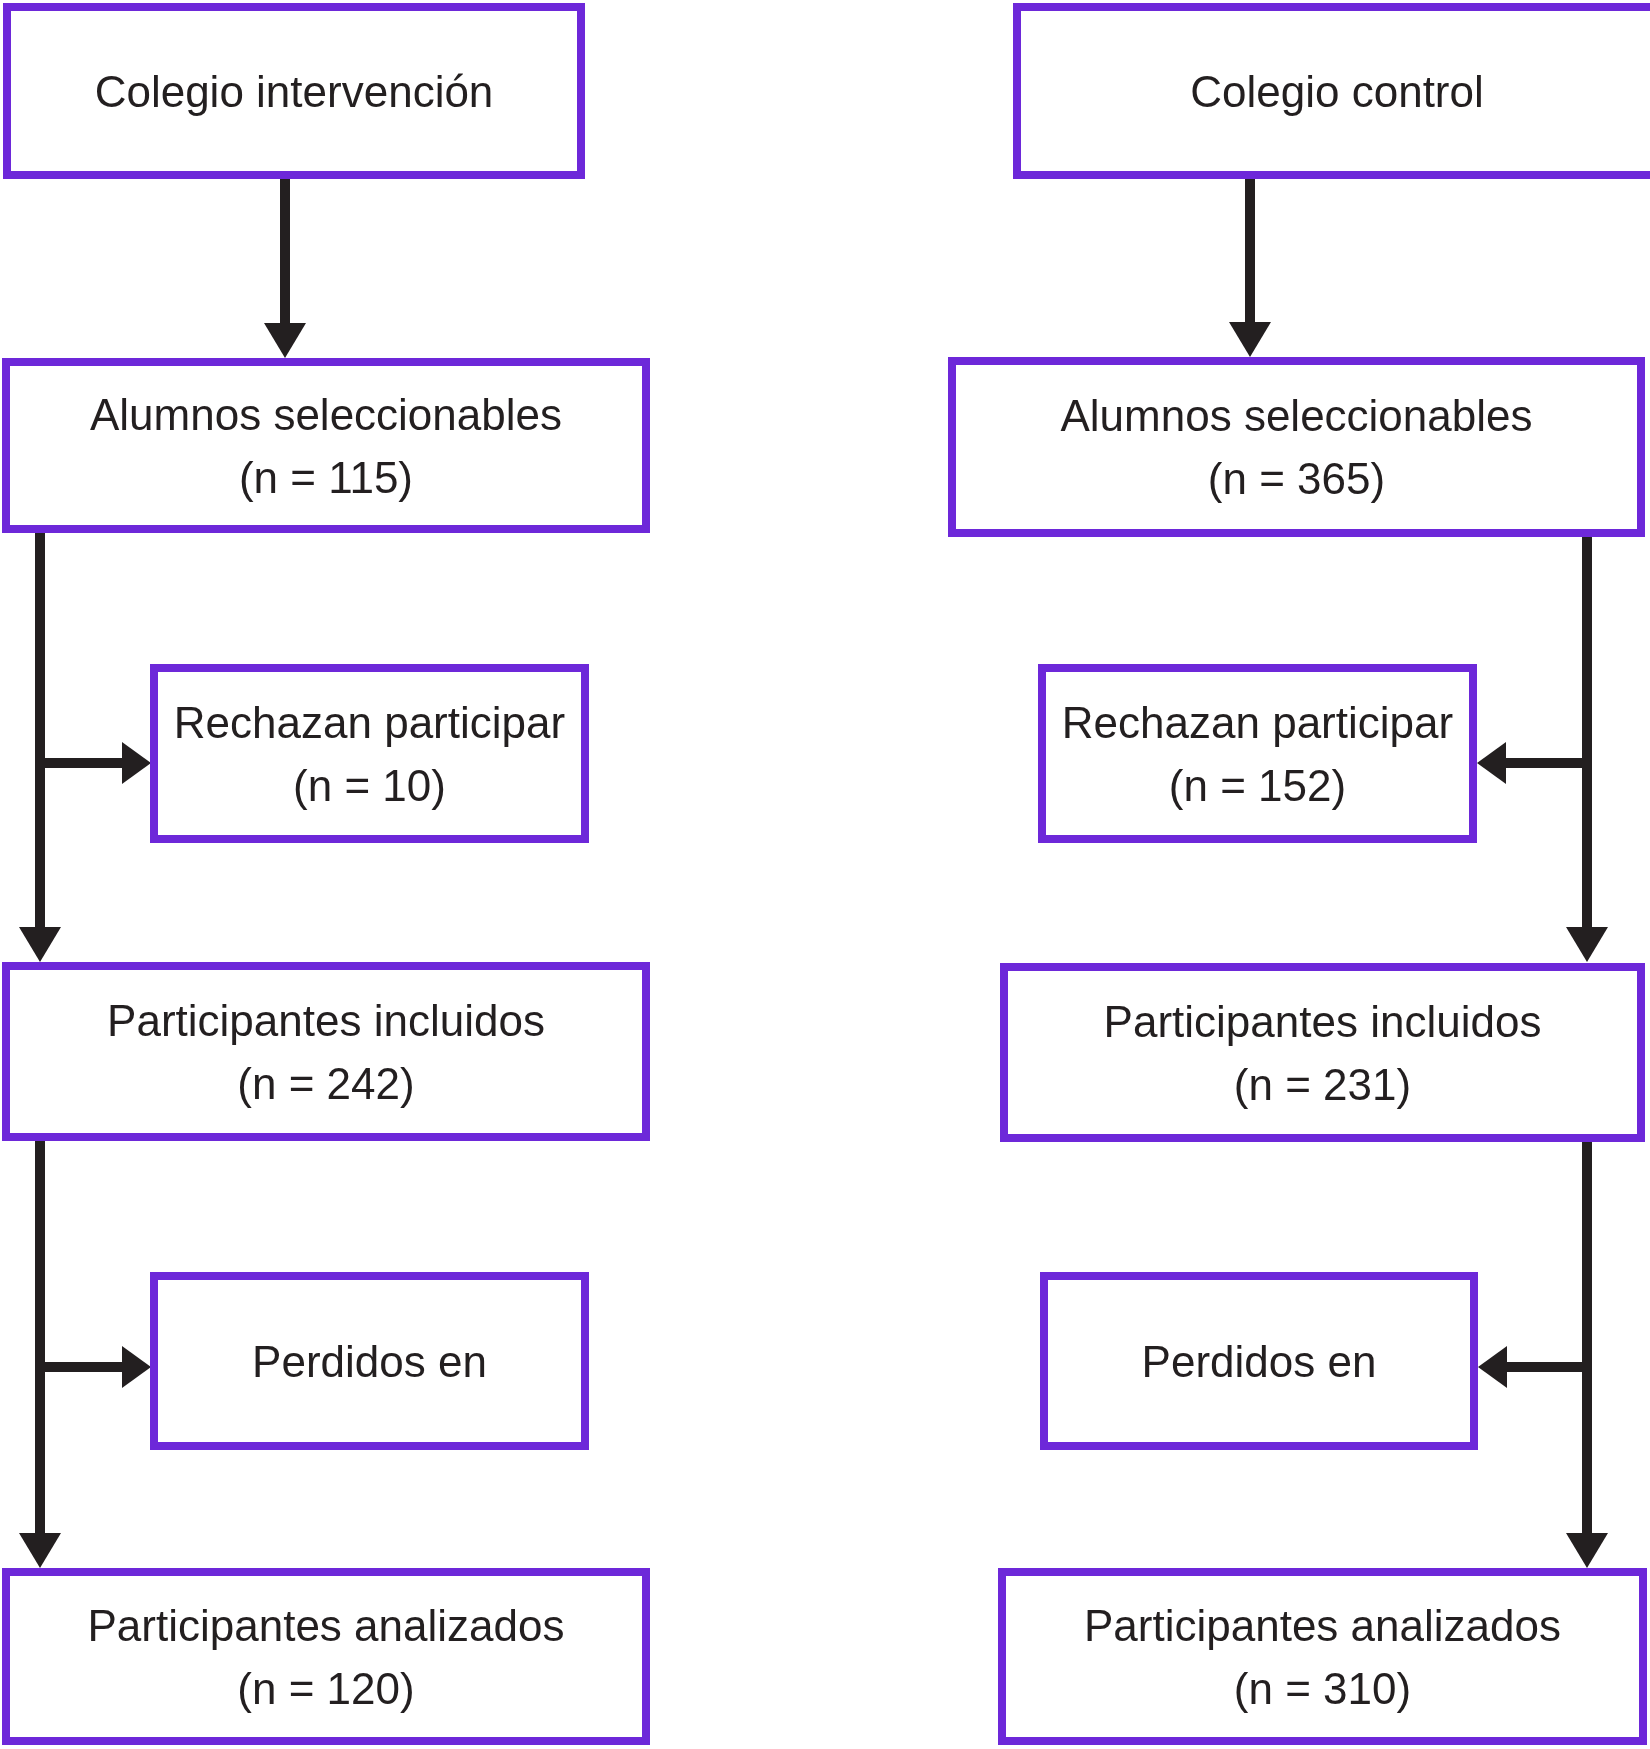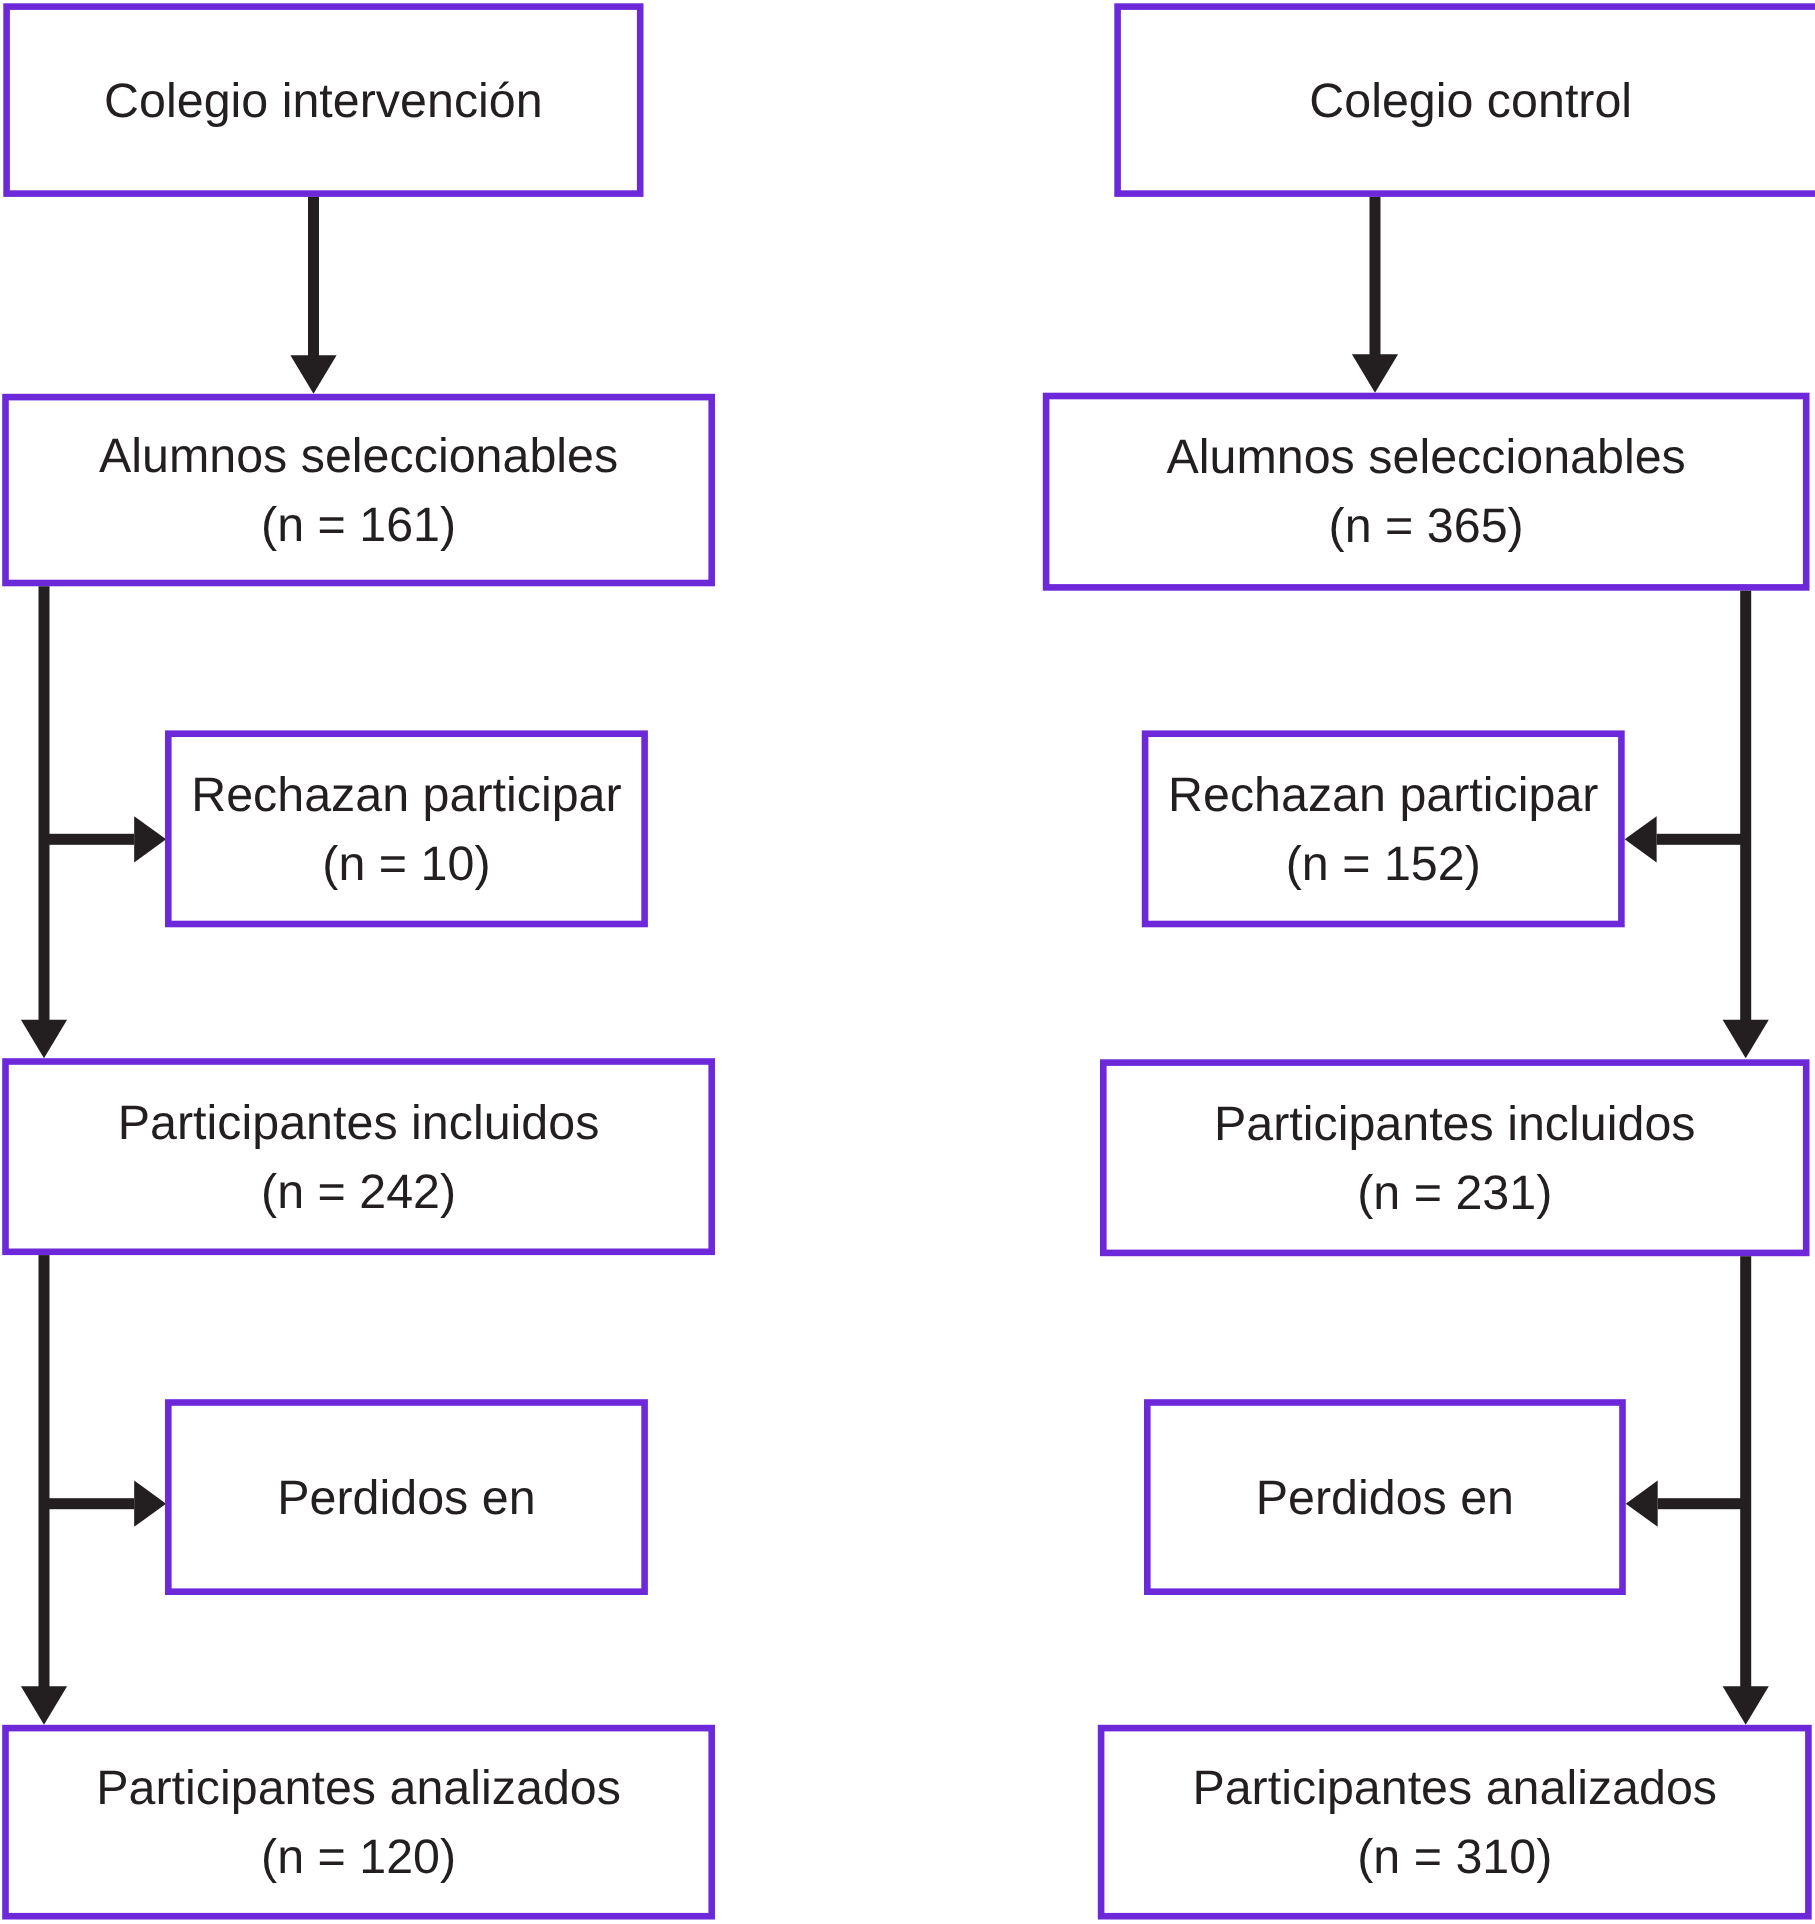--- a/index.html
+++ b/index.html
@@ -12,21 +12,21 @@
     width: 1650px;
     height: 1749px;
     background: #ffffff;
     font-family: "Liberation Sans", "DejaVu Sans", sans-serif;
     color: #231f20;
   }
   .box {
     position: absolute;
     box-sizing: border-box;
     background: #ffffff;
-    border: 6px solid #6d28d9;
+    border: 8px solid #6d28d9;
     display: flex;
     flex-direction: column;
     align-items: center;
     justify-content: center;
     text-align: center;
     font-size: 44px;
     line-height: 63px;
     white-space: nowrap;
   }
   .vline, .hline {
@@ -62,21 +62,21 @@
 
   <div class="box" style="left:3px; top:3px; width:582px; height:176px;">
     <span>Colegio intervención</span>
   </div>
 
   <div class="vline" style="left:280px; top:179px; width:10px; height:147px;"></div>
   <div class="arr-down" style="left:264px; top:323px;"></div>
 
   <div class="box" style="left:2px; top:358px; width:648px; height:175px;">
     <span>Alumnos seleccionables</span>
-    <span>(n = 161)</span>
+    <span>(n = 115)</span>
   </div>
 
   <div class="vline" style="left:35px; top:533px; width:10px; height:396px;"></div>
   <div class="arr-down" style="left:19px; top:927px;"></div>
   <div class="hline" style="left:40px; top:758px; width:82px; height:10px;"></div>
   <div class="arr-right" style="left:122px; top:742px;"></div>
 
   <div class="box" style="left:150px; top:664px; width:439px; height:179px;">
     <span>Rechazan participar</span>
     <span>(n = 10)</span>

